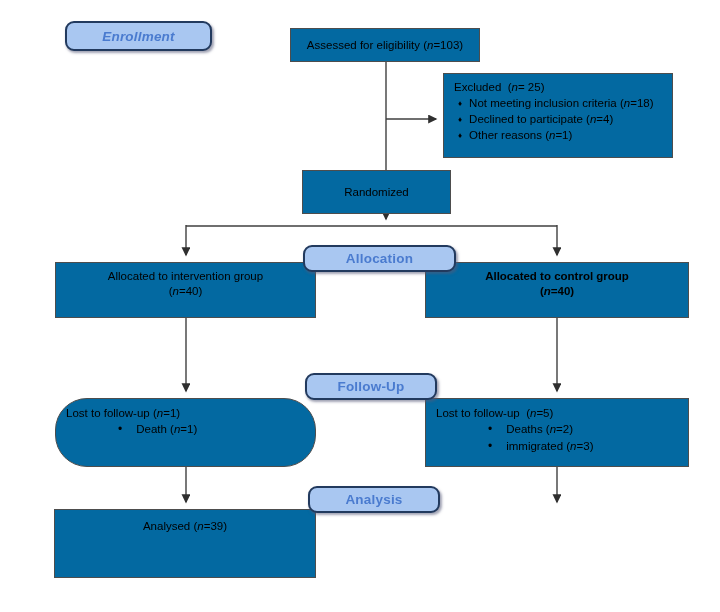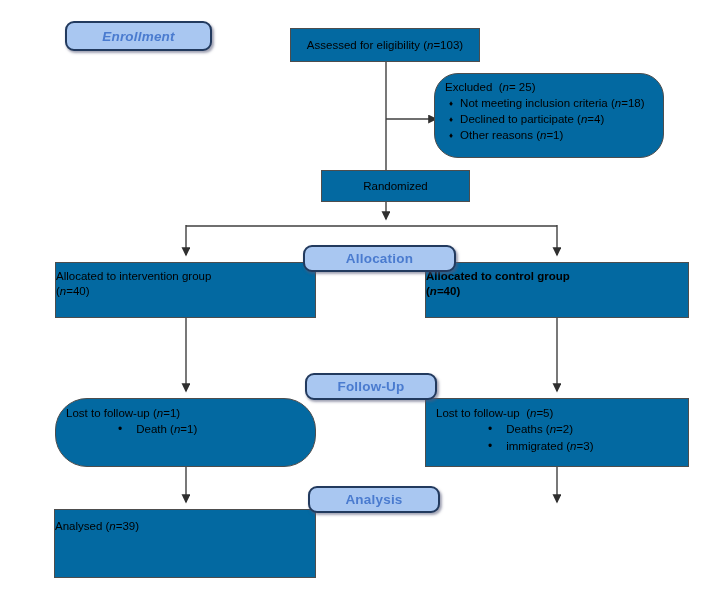--- a/index.html
+++ b/index.html
@@ -39,21 +39,21 @@
     width: 100%;
     height: 100%;
     display: flex;
     align-items: center;
     justify-content: center;
     text-align: center;
   }
   .box .top-center-text {
     width: 100%;
     padding-top: 6px;
-    text-align: left;
+    text-align: center;
   }
   .badge {
     position: absolute;
     z-index: 3;
     background: var(--badge-fill, #a9c7f1);
     border: 2px solid var(--badge-border, #223a5e);
     border-radius: 9px;
     box-shadow: 1.5px 2px 2.5px rgba(85, 90, 120, 0.55);
     color: var(--badge-text, #4a7bcf);
     font-weight: bold;
@@ -122,39 +122,39 @@
     <span>Follow-Up</span>
   </div>
   <div class="badge" style="left:308px; top:486px; width:132px; height:27px;">
     <span>Analysis</span>
   </div>
 
   <div class="box" style="left:290px; top:28px; width:190px; height:34px;">
     <div class="center-text rich">Assessed for eligibility (<em>n</em>=103)</div>
   </div>
 
-  <div class="box pad-box" style="left:434px; top:73px; width:230px; height:85px;border-radius:24px;">
+  <div class="box pad-box" style="left:443px; top:73px; width:230px; height:85px;">
     <div class="rich">Excluded  (<em>n</em>= 25)</div>
     <div class="bullet-list">
       <div class="bullet-row">
         <span class="diamond">♦</span>
         <span class="rich">Not meeting inclusion criteria (<em>n</em>=18)</span>
       </div>
       <div class="bullet-row">
         <span class="diamond">♦</span>
         <span class="rich">Declined to participate (<em>n</em>=4)</span>
       </div>
       <div class="bullet-row">
         <span class="diamond">♦</span>
         <span class="rich">Other reasons (<em>n</em>=1)</span>
       </div>
     </div>
   </div>
 
-  <div class="box" style="left:321px; top:170px; width:149px; height:32px;">
+  <div class="box" style="left:302px; top:170px; width:149px; height:44px;">
     <div class="center-text rich">Randomized</div>
   </div>
 
   <div class="box" style="left:55px; top:262px; width:261px; height:56px;">
     <div class="top-center-text">
       <div class="rich">Allocated to intervention group</div>
       <div class="rich">(<em>n</em>=40)</div>
     </div>
   </div>
   <div class="box" style="left:425px; top:262px; width:264px; height:56px;font-weight:bold;">

